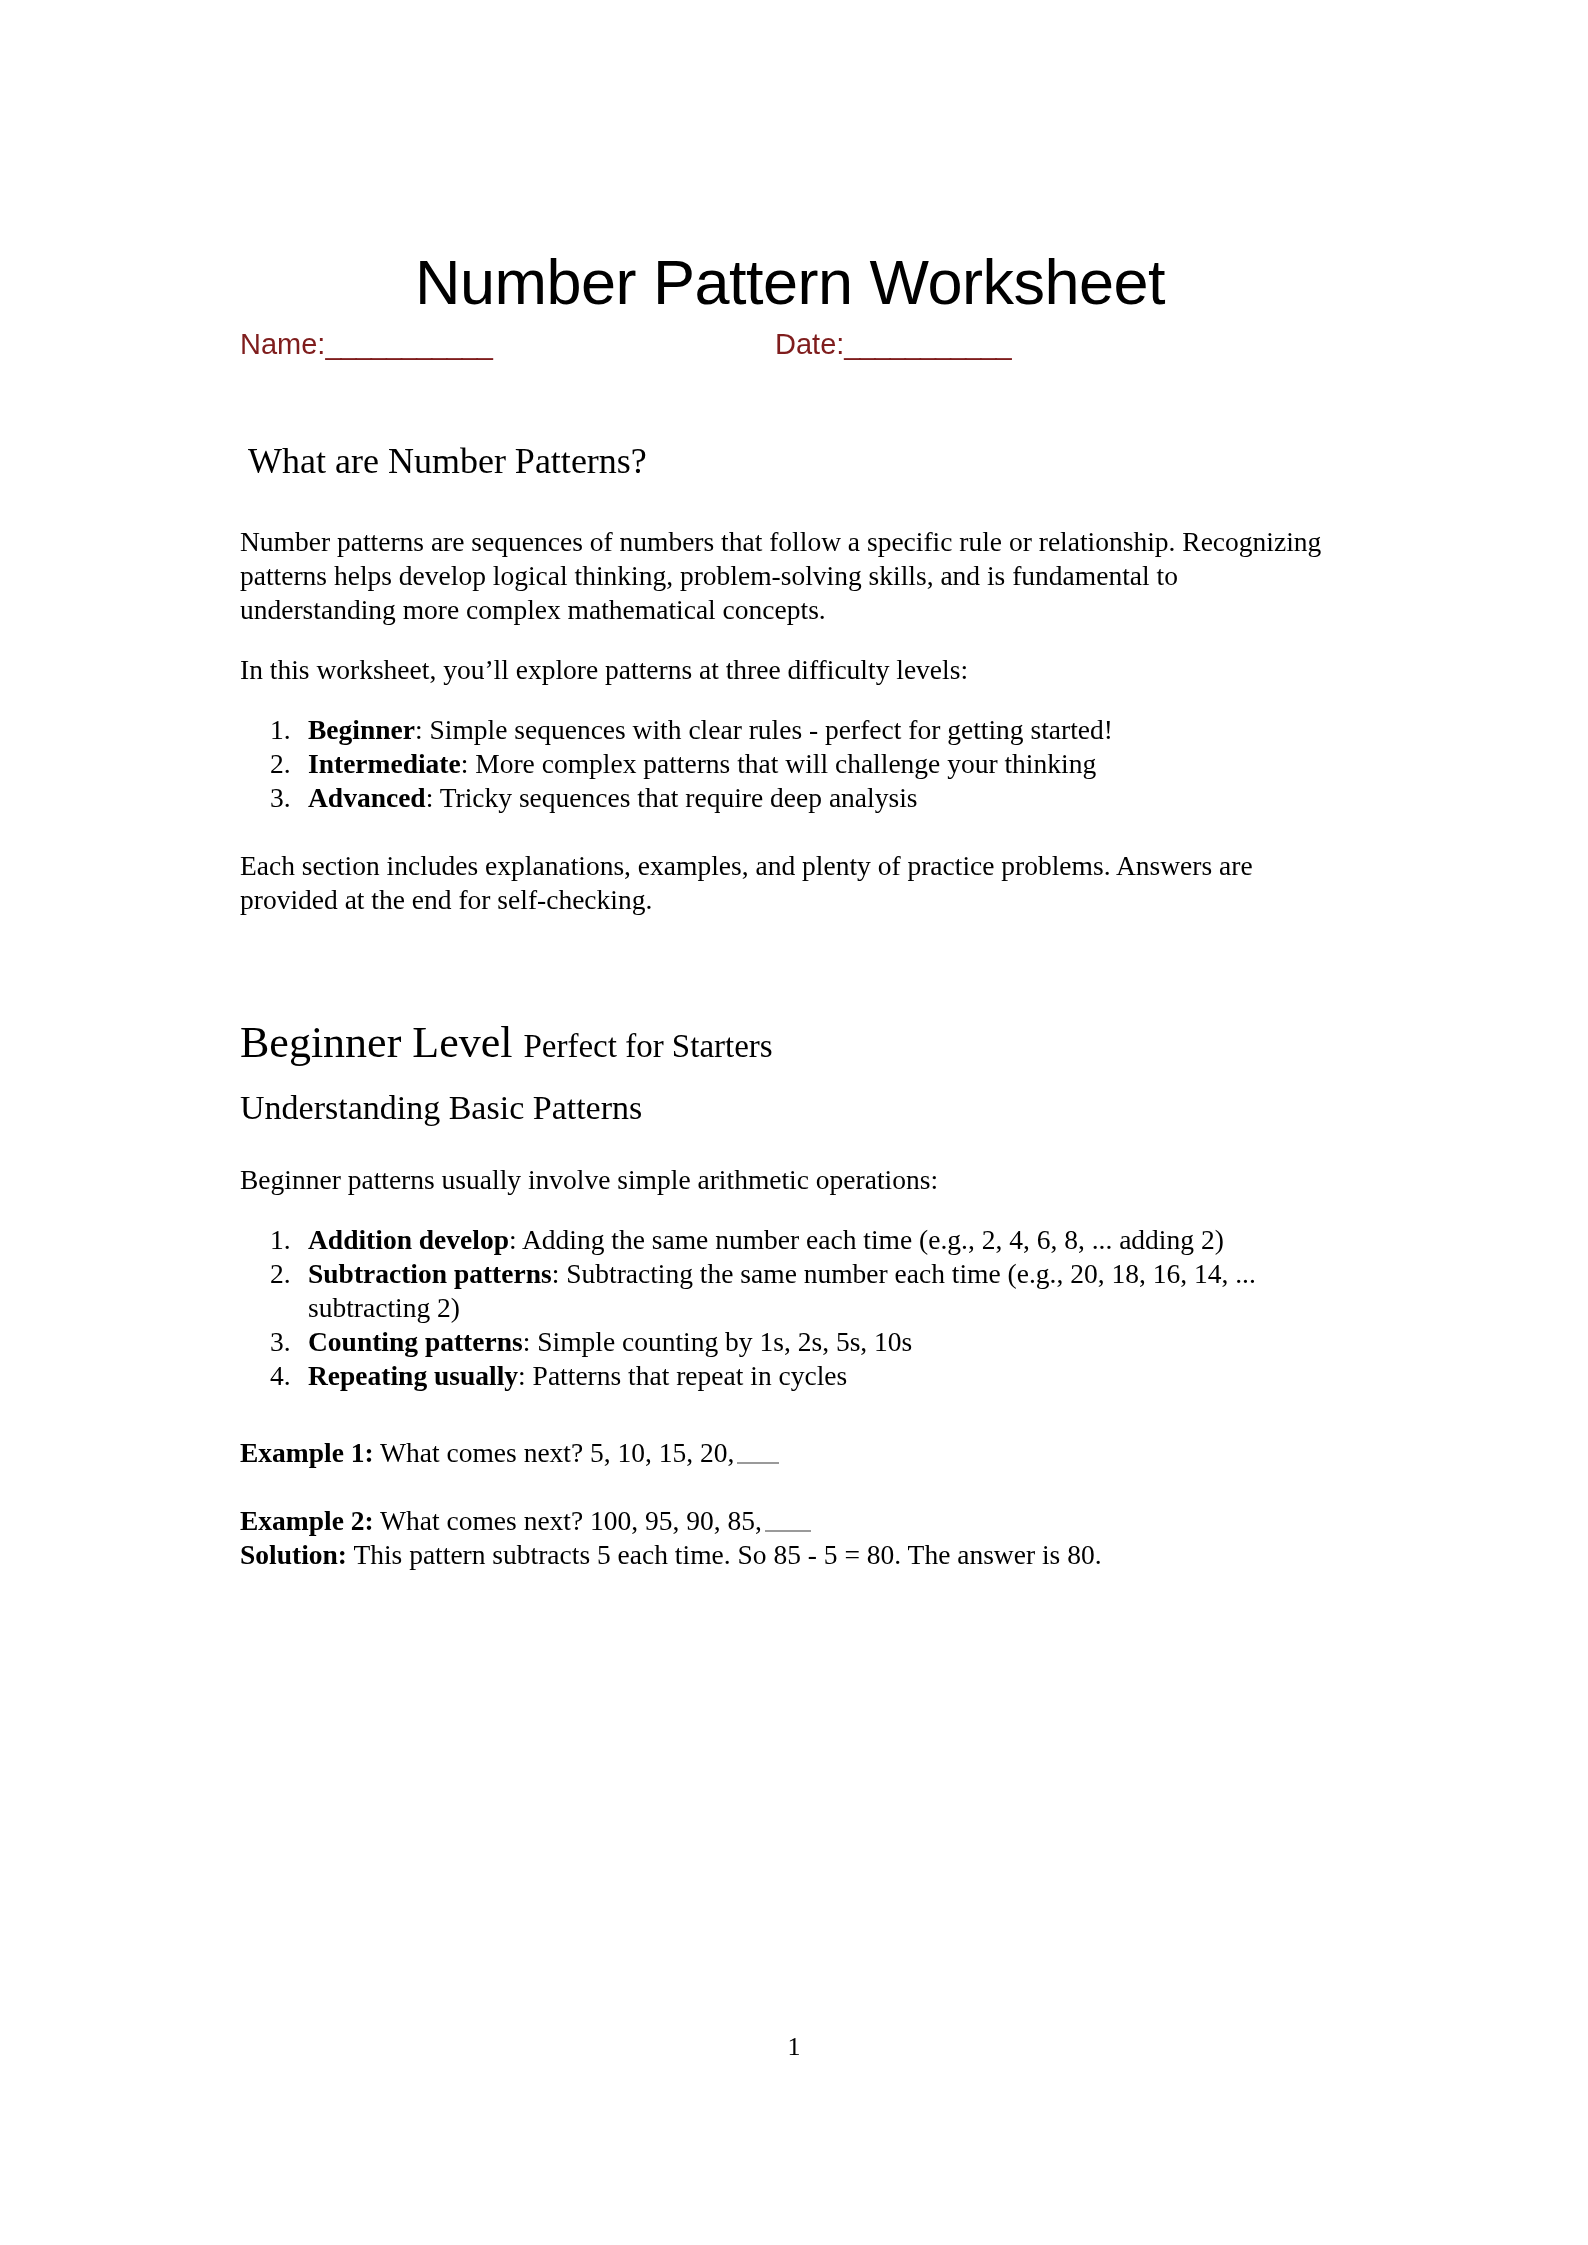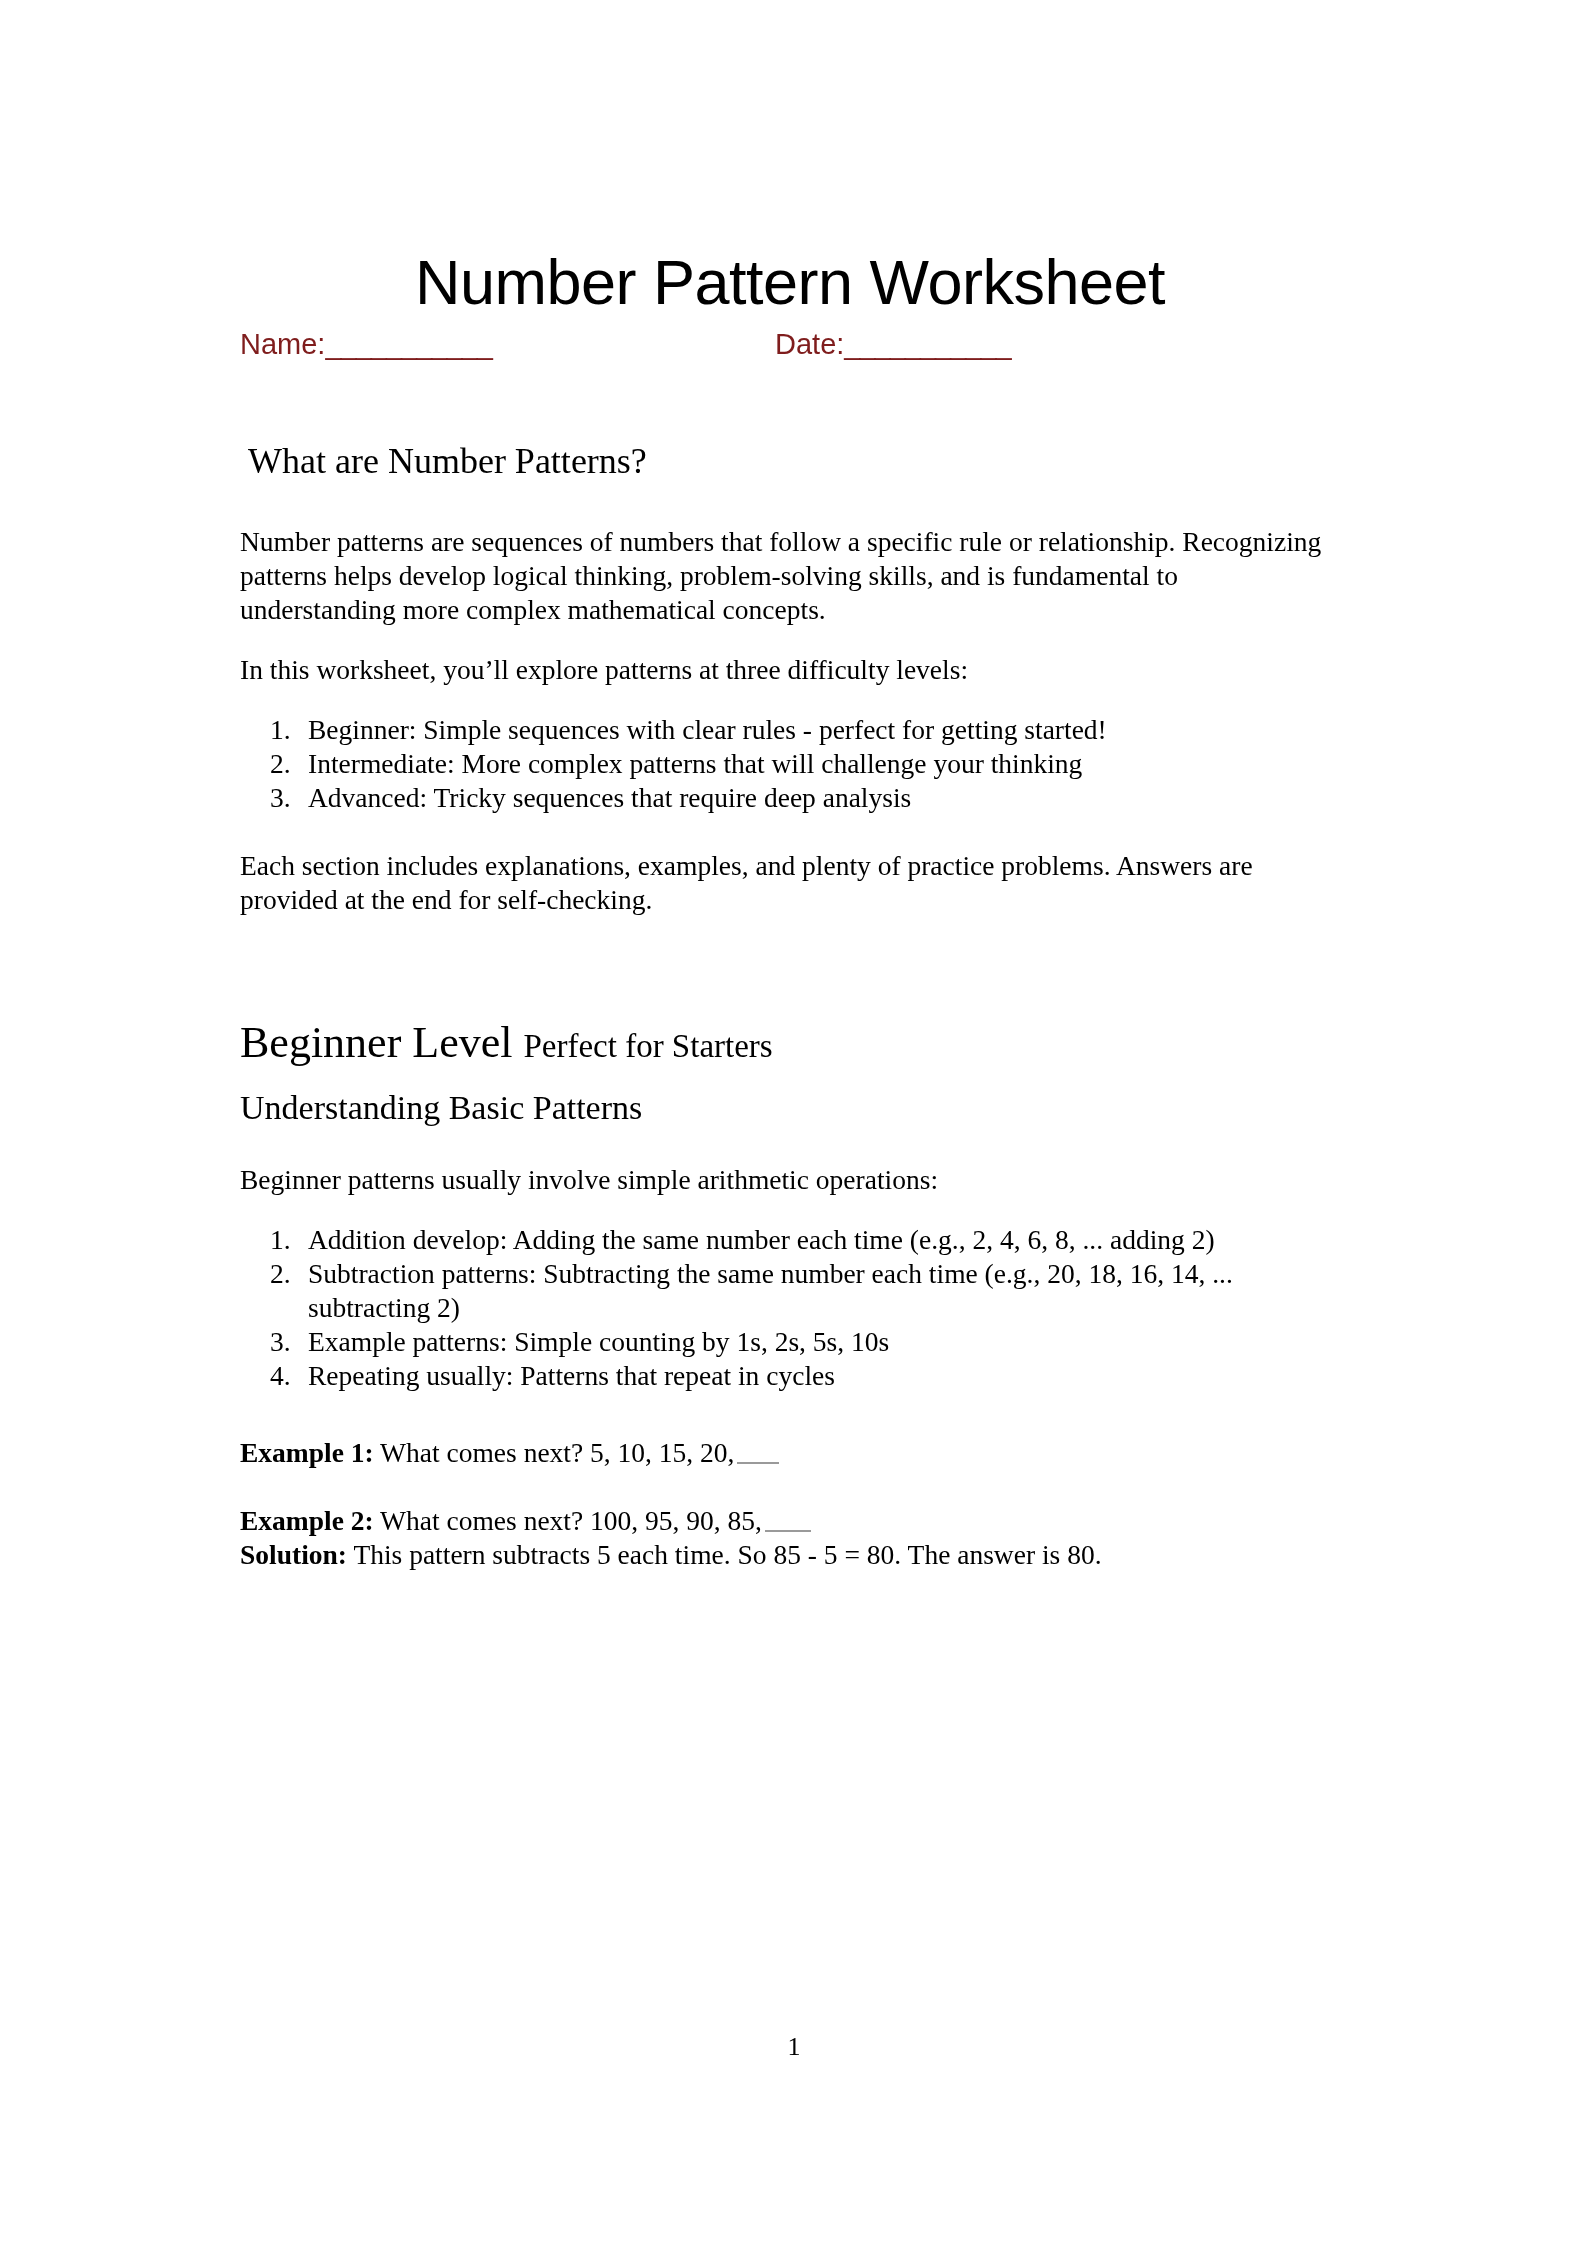--- a/index.html
+++ b/index.html
@@ -111,21 +111,21 @@
     padding-left: 68px;
     margin: 0;
   }
   ol.doc-list > li > .li-num {
     position: absolute;
     left: 30px;
     top: 0;
     width: 40px;
     text-align: left;
   }
-  .li-term { font-weight: normal; }
+  .li-term { font-weight: bold; }
 
   
   .example-block {
     font-size: 27.5px;
     line-height: 34px;
   }
   .example-line { margin: 0; }
   .ex-label { font-weight: bold; }
   .blank-inline {
     display: inline-block;
@@ -222,21 +222,21 @@
     <div class="sp-2"></div>
 
     <ol class="doc-list">
       <li>
         <span class="li-num">1.</span><span class="li-term">Addition develop</span><span>: Adding the same number each time (e.g., 2, 4, 6, 8, ... adding 2)</span>
       </li>
       <li>
         <span class="li-num">2.</span><span class="li-term">Subtraction patterns</span><span>: Subtracting the same number each time (e.g., 20, 18, 16, 14, ... subtracting 2)</span>
       </li>
       <li>
-        <span class="li-num">3.</span><span class="li-term">Example patterns</span><span>: Simple counting by 1s, 2s, 5s, 10s</span>
+        <span class="li-num">3.</span><span class="li-term">Counting patterns</span><span>: Simple counting by 1s, 2s, 5s, 10s</span>
       </li>
       <li>
         <span class="li-num">4.</span><span class="li-term">Repeating usually</span><span>: Patterns that repeat in cycles</span>
       </li>
     </ol>
 
     <div class="sp-6"></div>
 
     <div class="example-block">
       <div class="example-line">

